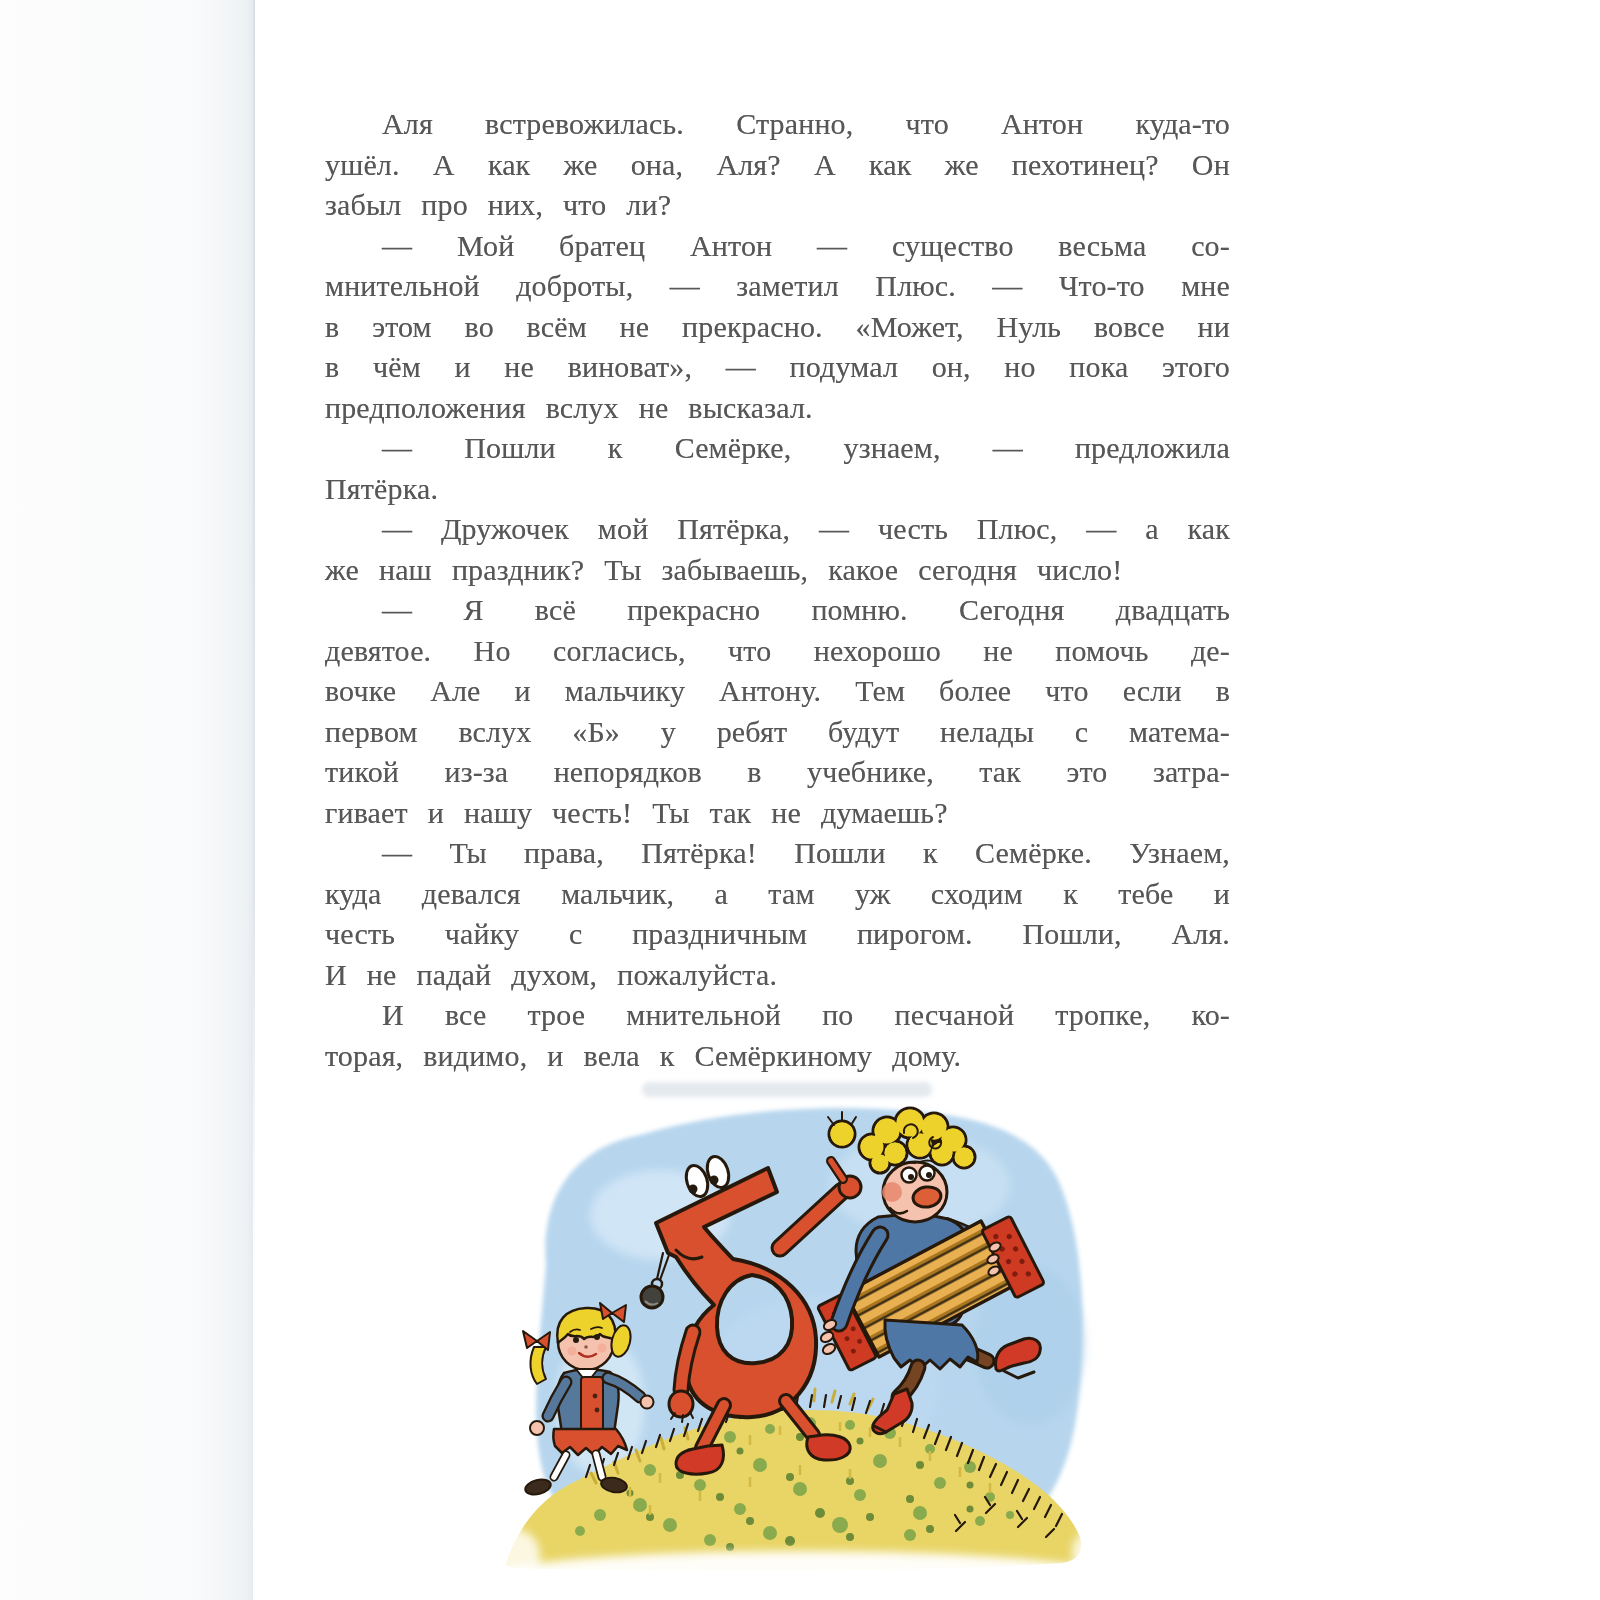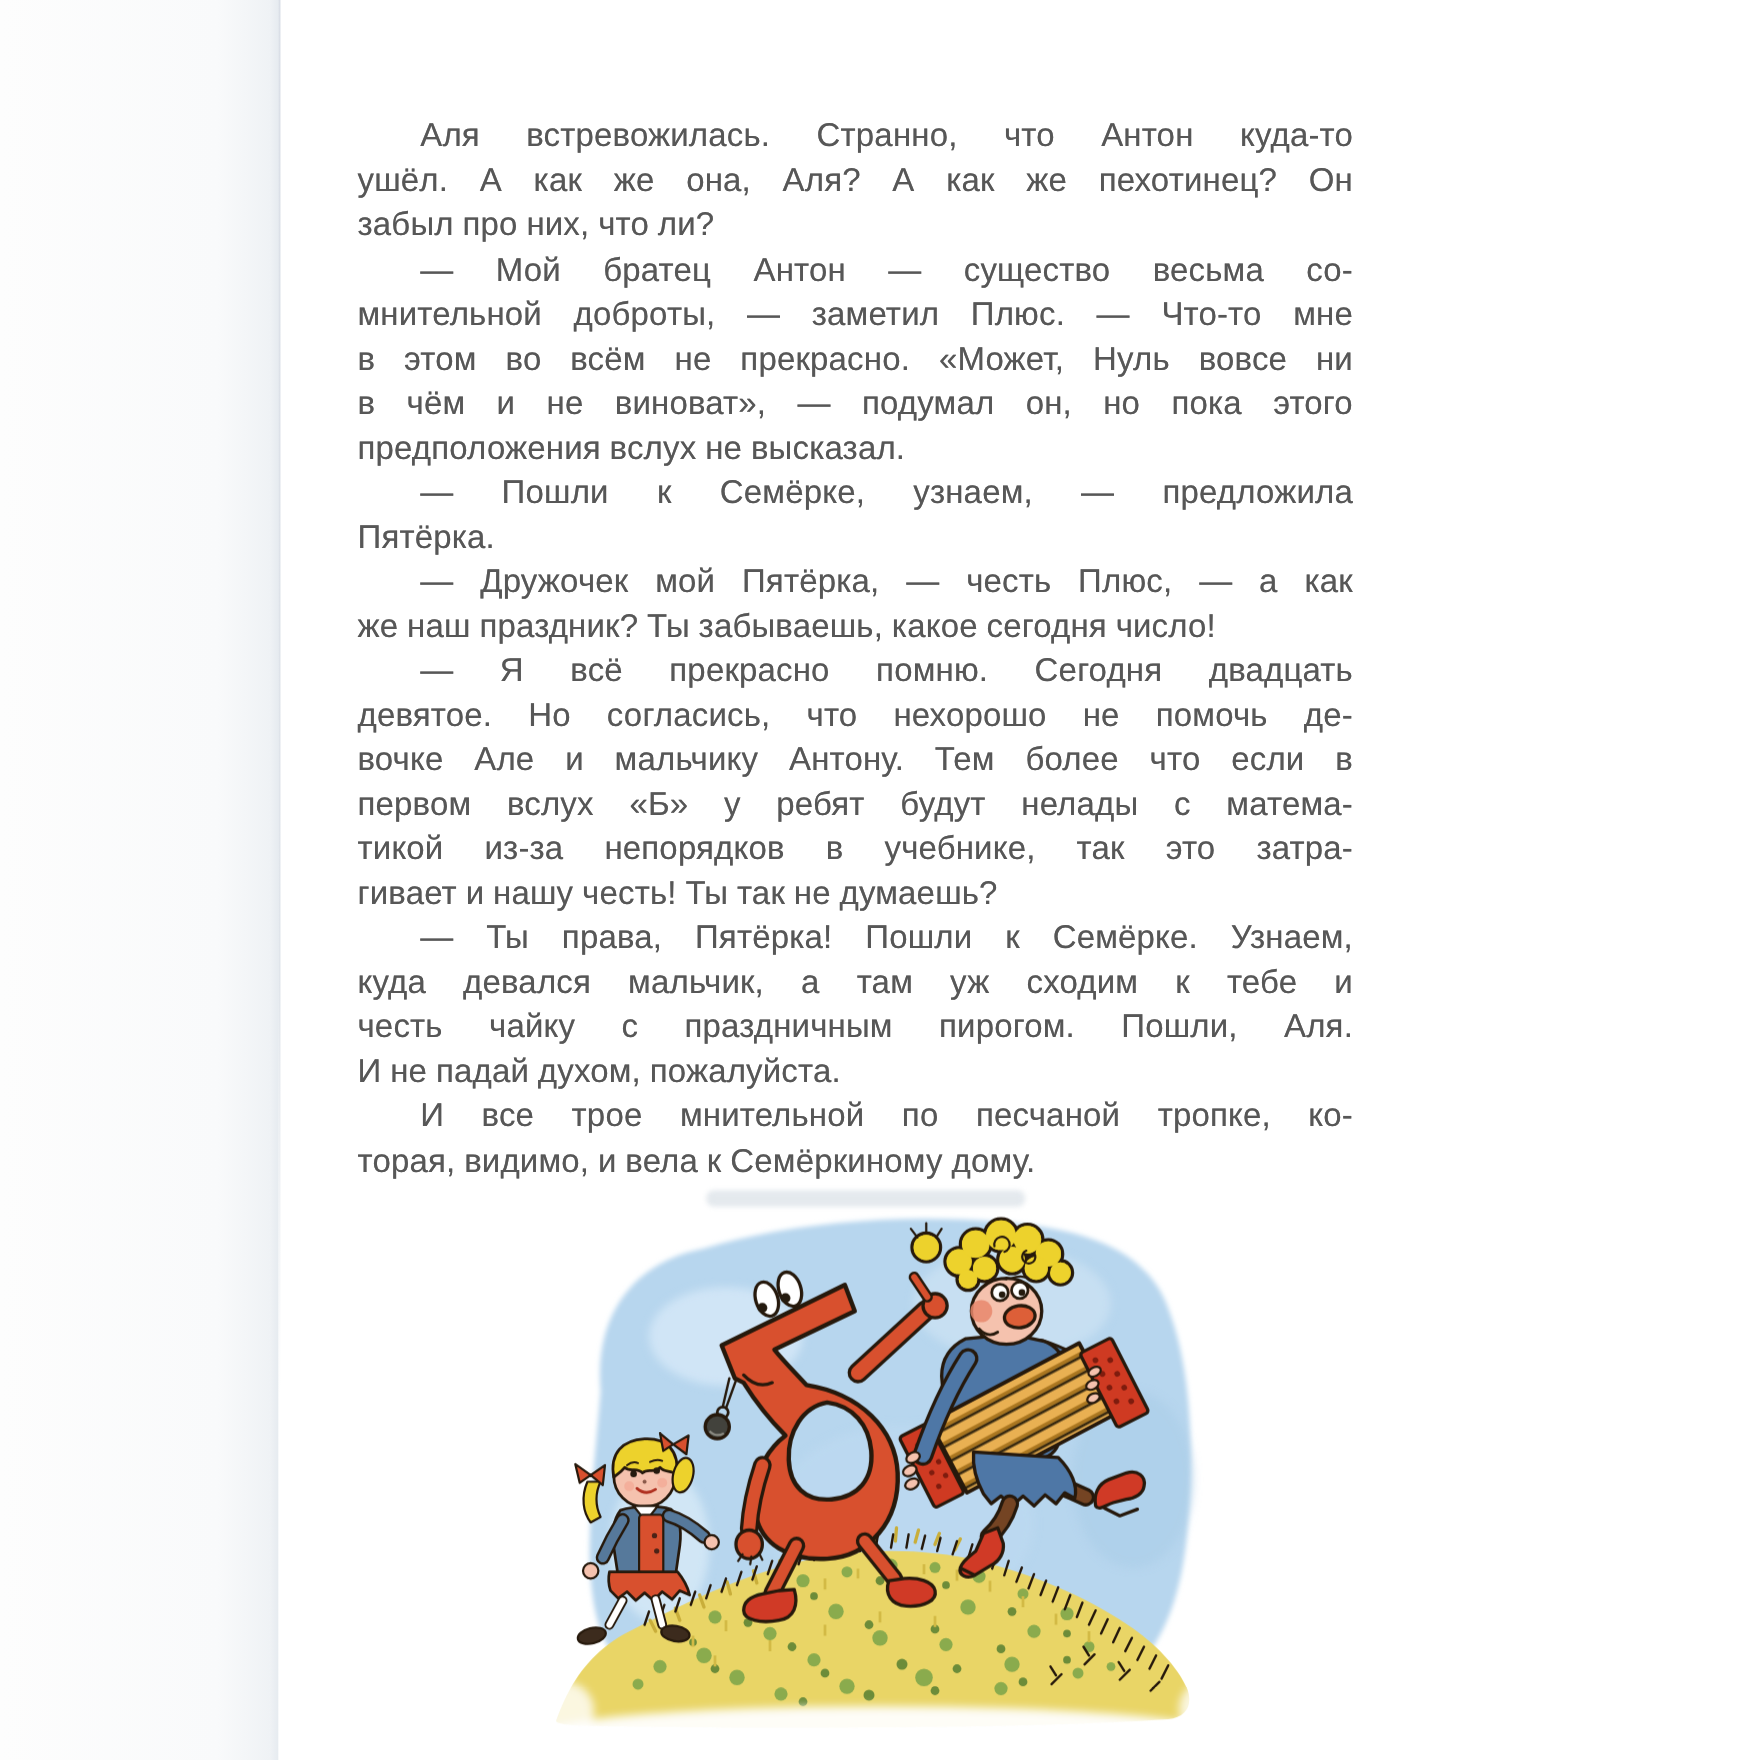--- a/index.html
+++ b/index.html
@@ -1,28 +1,28 @@
 <!DOCTYPE html>
 <html lang="ru" style="--outline: #26190c; --sky: #b7d6ee; --hill_yellow: #e9d566; --grass_green: #7aa449; --grass_dark: #4e7a2e; --grass_tick: #c9ae3a; --five_red: #d8502e; --boots_red: #d03a26; --panel_red: #cf3a22; --accordion_tan: #e9b052; --hair_yellow: #edd22c; --skin: #f5c2ae; --blush: #e8876c; --girl_jacket: #56799b; --girl_red: #d8502e; --boy_shirt: #4e77a6; --boy_pants: #744423; --shoe_brown: #3c2b1d; --medal_gray: #42423c;"><head>
 <meta charset="utf-8">
 <style>
   html,body{margin:0;padding:0;background:#ffffff;}
   .page{position:relative;width:1600px;height:1600px;background:#ffffff;overflow:hidden;
-        font-family:Liberation Sans, sans-serif;}
+        font-family:Liberation Serif, serif;}
   .off-page{position:absolute;left:0;top:0;width:253px;height:100%;
         background:linear-gradient(90deg,#fdfdfd,#f9fafb 78%,#eff2f5 97%,#e6ebf0);}
   .page-edge-line{position:absolute;left:253px;top:0;width:2px;height:1270px;
         background:linear-gradient(180deg,#dadfe7 0%,#e0e5eb 70%,rgba(224,229,235,0) 100%);}
   .text-block{position:absolute;left:325px;top:104px;width:905px;color:#575757;
         font-size:30px;line-height:40.5px;letter-spacing:.15px;
         text-shadow:0 0 .6px rgba(90,90,90,.65);}
   .para{margin:0;}
   .line{display:flex;justify-content:space-between;height:40.5px;}
   .line.first{padding-left:57px;}
-  .line.last{justify-content:flex-start;gap:8px;}
+  .line.last{justify-content:flex-start;gap:20px;}
   .w{white-space:pre;}
   .ghost{position:absolute;left:642px;top:1082px;width:290px;height:15px;background:#b9c6d2;
         opacity:.38;filter:blur(2.5px);border-radius:7px;}
   .illustration{position:absolute;left:490px;top:1085px;width:640px;height:490px;margin:0;}
   
   .f-sky{fill:var(--sky,#b7d6ee)} .f-hill{fill:var(--hill_yellow,#e9d566)}
   .f-five{fill:var(--five_red,#d8502e)} .f-skin{fill:var(--skin,#f5c2ae)}
   .f-hair{fill:var(--hair_yellow,#edd22c)} .f-shirt{fill:var(--boy_shirt,#4e77a6)}
   .f-jacket{fill:var(--girl_jacket,#56799b)} .f-red{fill:var(--girl_red,#d8502e)}
   .f-panel{fill:var(--panel_red,#cf3a22)} .f-boot{fill:var(--boots_red,#d03a26)}

